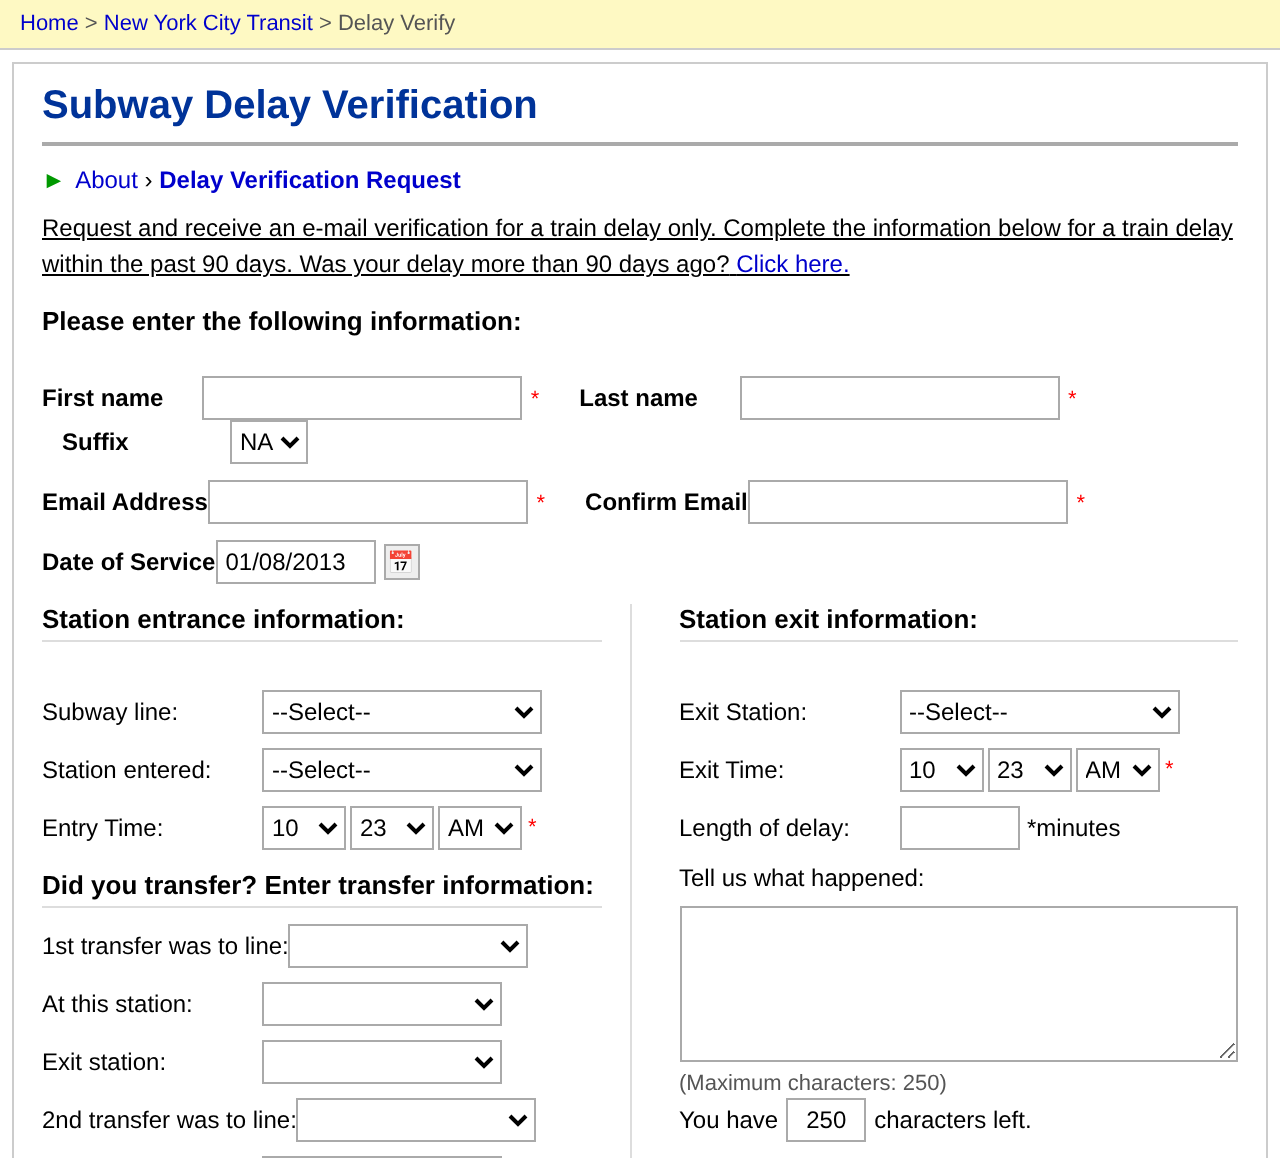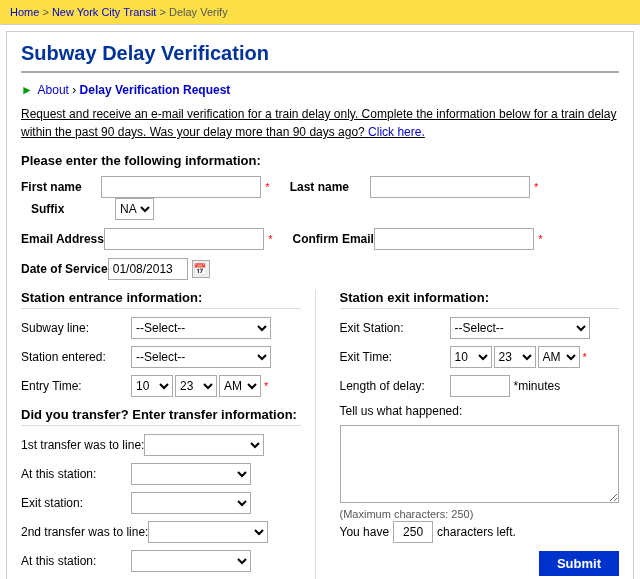--- a/index.html
+++ b/index.html
@@ -7,21 +7,21 @@
       font-family: Arial, sans-serif;
       font-size: 12px;
       background: #fff;
       color: #000;
     }
     .breadcrumb {
       font-size: 11px;
       color: #555;
       padding: 6px 10px;
       border-bottom: 1px solid #ccc;
-      background: #fde047;
+      background: #fef9c3;
     }
     .breadcrumb a { color: #0000cc; text-decoration: none; }
     .main-container {
       padding: 10px 14px;
       border: 1px solid #ccc;
       margin: 6px;
     }
     h1.page-title {
       font-size: 20px;
       color: #003399;
@@ -40,21 +40,21 @@
     .description {
       font-size: 12px;
       margin-bottom: 12px;
       line-height: 1.5;
       text-decoration: underline;
     }
     .description a { color: #0000cc; }
     .section-label {
       font-weight: bold;
       font-size: 13px;
-      margin-bottom: 8px;
+      margin-bottom: 20px;
     }
     .form-row {
       display: flex;
       align-items: center;
       margin-bottom: 8px;
       flex-wrap: wrap;
     }
     label.field-label {
       min-width: 80px;
       font-size: 12px;
@@ -87,21 +87,21 @@
       border-right: 1px solid #ddd;
       padding-right: 14px;
     }
     .right-col {
       flex: 1;
       padding-left: 4px;
     }
     .section-header {
       font-weight: bold;
       font-size: 13px;
-      margin-bottom: 8px;
+      margin-bottom: 24px;
       border-bottom: 1px solid #ddd;
       padding-bottom: 3px;
     }
     .sub-form-row {
       display: flex;
       align-items: center;
       margin-bottom: 7px;
     }
     .sub-label {
       min-width: 110px;

